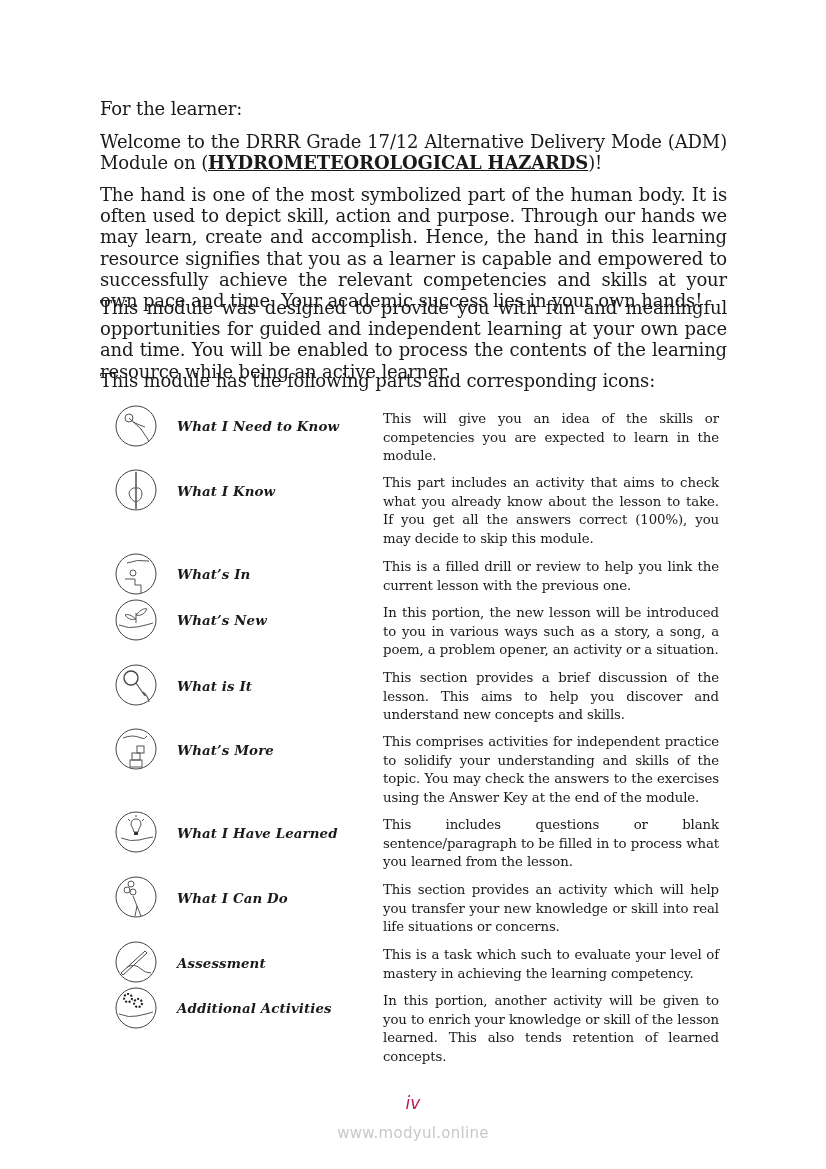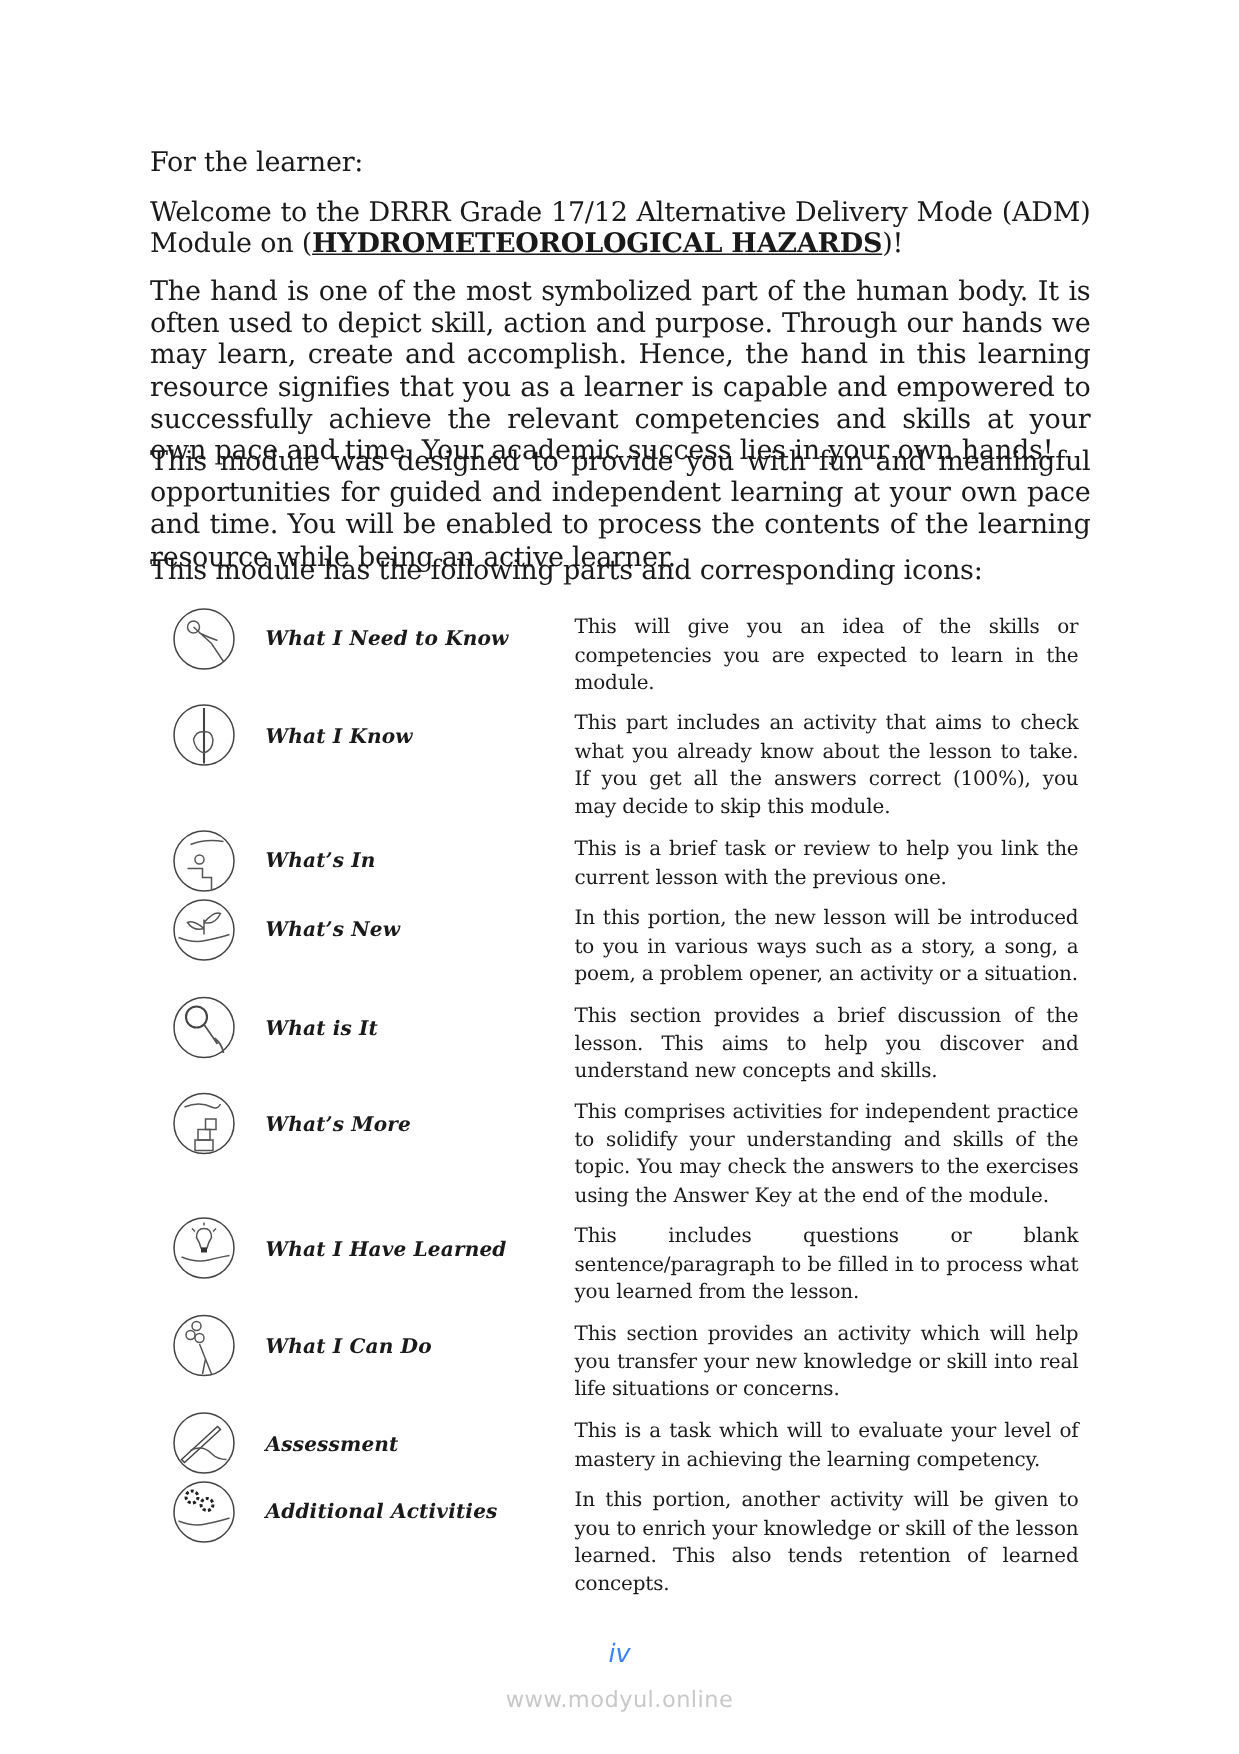--- a/index.html
+++ b/index.html
@@ -16,21 +16,21 @@
 
   .row { position: absolute; left: 115px; width: 612px; }
   .icon { position: absolute; left: 0; top: 0; width: 42px; height: 42px; }
   .icon svg { width: 42px; height: 42px; }
   .label { position: absolute; left: 62px; font-size: 13.4px; font-weight: bold; font-style: italic;
            letter-spacing: 0.1px; white-space: nowrap; }
   .desc { position: absolute; left: 268px; width: 336px; font-size: 13.3px; line-height: 18.7px;
           text-align: justify; letter-spacing: -0.1px; }
 
   #page-num { position: absolute; top: 1093px; left: 0; width: 826px; text-align: center;
-              font-family: "DejaVu Sans", sans-serif; font-style: italic; font-size: 17px; color: #3b82f6; }
+              font-family: "DejaVu Sans", sans-serif; font-style: italic; font-size: 17px; color: #be185d; }
   #watermark { position: absolute; top: 1124px; left: 0; width: 826px; text-align: center;
                font-family: "DejaVu Sans", sans-serif; font-size: 15px; color: #c8c8c8; letter-spacing: 0.3px; }
 </style>
 </head>
 <body>
 
 <div class="page">
   <p class="para" id="for-learner">For the learner:</p>
   <p class="para" id="welcome" style="width:627px;"><span>Welcome to the DRRR Grade 17/12 Alternative Delivery Mode (ADM) Module on </span><span>(</span><span class="hl">HYDROMETEOROLOGICAL HAZARDS</span><span>)!</span></p>
   <p class="para" id="hand-para" style="width:627px;">The hand is one of the most symbolized part of the human body. It is often used to depict skill, action and purpose. Through our hands we may learn, create and accomplish. Hence, the hand in this learning resource signifies that you as a learner is capable and empowered to successfully achieve the relevant competencies and skills at your own pace and time. Your academic success lies in your own hands!</p>
@@ -64,21 +64,21 @@
 
 <div class="row" style="top:553px;">
   <span class="icon">
     <svg viewBox="0 0 42 42">
         <circle cx="21" cy="21" r="20" fill="none" stroke="#444" stroke-width="1"></circle>
         <path d="M12 10 Q22 6 34 8 M10 26 L20 26 L20 32 L26 32 L26 40" fill="none" stroke="#555"></path>
         <circle cx="18" cy="20" r="3" fill="none" stroke="#555"></circle>
       </svg>
   </span>
   <span class="label" style="top:13px;">What’s In</span>
-  <span class="desc" style="top:5px;">This is a brief task or review to help you link the current lesson with the previous one.</span>
+  <span class="desc" style="top:5px;">This is a filled drill or review to help you link the current lesson with the previous one.</span>
 </div>
 
 <div class="row" style="top:599px;">
   <span class="icon">
     <svg viewBox="0 0 42 42">
         <circle cx="21" cy="21" r="20" fill="none" stroke="#444" stroke-width="1"></circle>
         <path d="M21 24 L21 14 M21 16 Q28 8 32 10 Q28 18 21 16 M21 20 Q14 14 10 16 Q14 22 21 20" fill="none" stroke="#555"></path>
         <path d="M4 26 Q14 30 22 28 Q32 26 38 24" fill="none" stroke="#555"></path>
       </svg>
   </span>
@@ -142,21 +142,21 @@
 
 <div class="row" style="top:941px;">
   <span class="icon">
     <svg viewBox="0 0 42 42">
         <circle cx="21" cy="21" r="20" fill="none" stroke="#444" stroke-width="1"></circle>
         <path d="M6 32 L30 10 L32 12 L8 34 Z" fill="none" stroke="#444"></path>
         <path d="M12 26 Q20 22 26 28 Q30 32 36 32" fill="none" stroke="#555"></path>
       </svg>
   </span>
   <span class="label" style="top:14px;">Assessment</span>
-  <span class="desc" style="top:5px;">This is a task which will to evaluate your level of mastery in achieving the learning competency.</span>
+  <span class="desc" style="top:5px;">This is a task which such to evaluate your level of mastery in achieving the learning competency.</span>
 </div>
 
 <div class="row" style="top:987px;">
   <span class="icon">
     <svg viewBox="0 0 42 42">
         <circle cx="21" cy="21" r="20" fill="none" stroke="#444" stroke-width="1"></circle>
         <circle cx="13" cy="11" r="4" fill="none" stroke="#222" stroke-width="2" stroke-dasharray="2 1.5"></circle>
         <circle cx="23" cy="16" r="4" fill="none" stroke="#222" stroke-width="2" stroke-dasharray="2 1.5"></circle>
         <path d="M4 27 Q14 31 22 29 Q32 27 38 25" fill="none" stroke="#555"></path>
       </svg>

